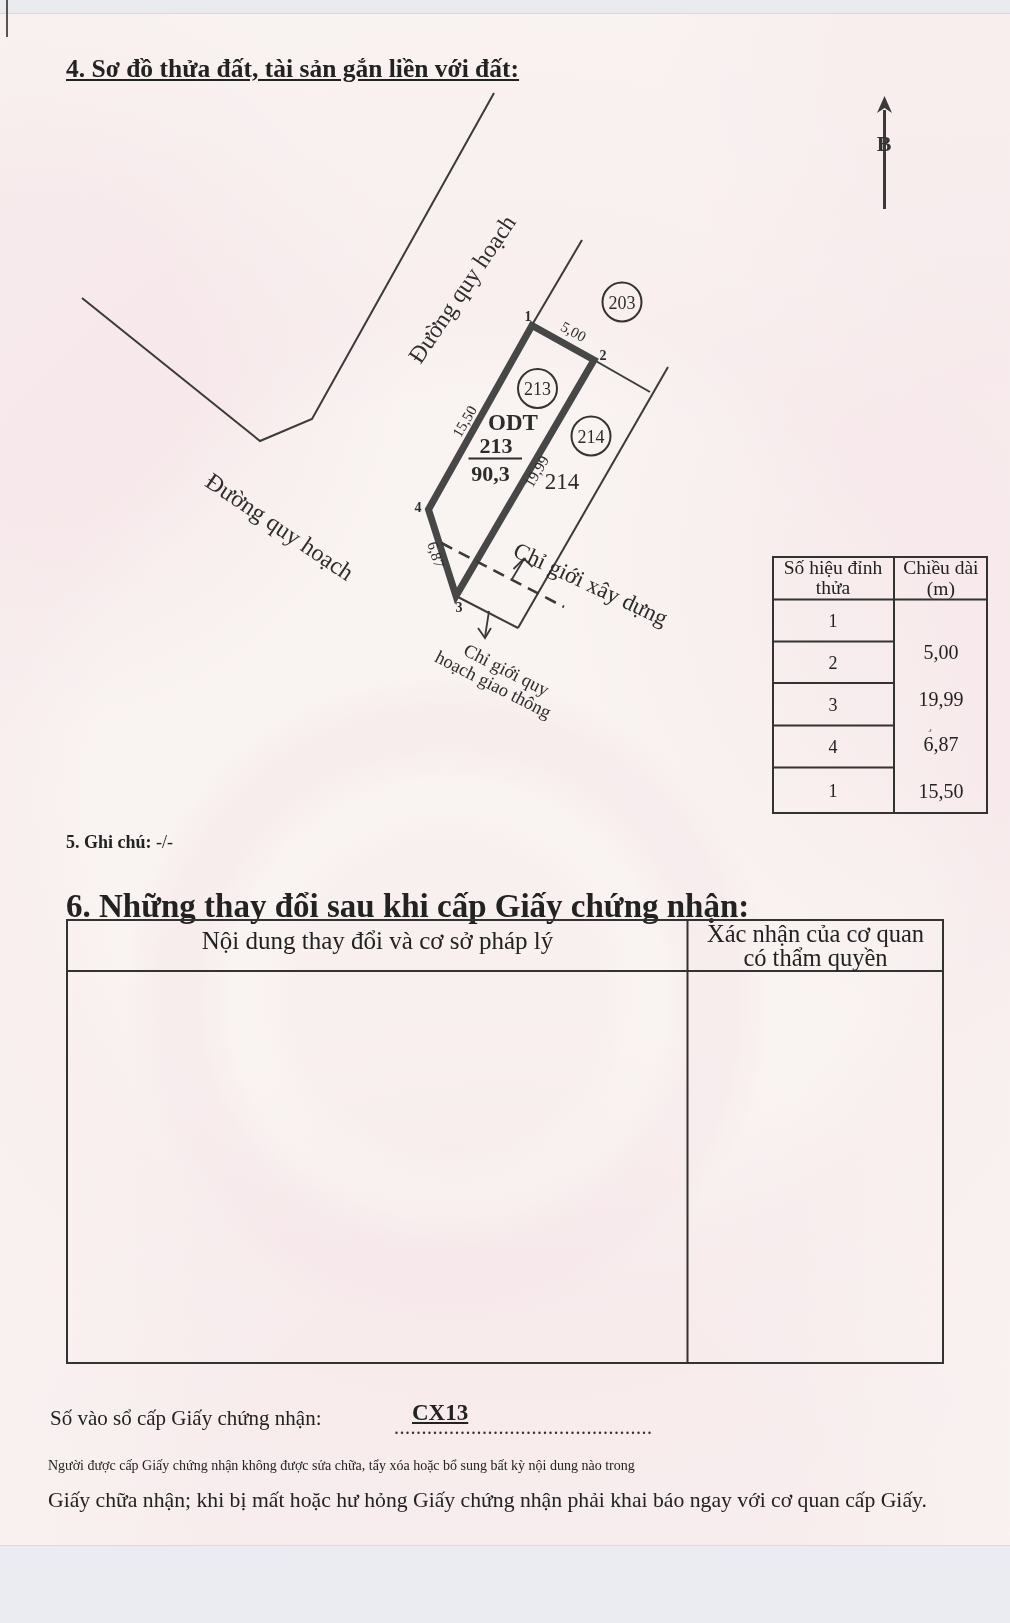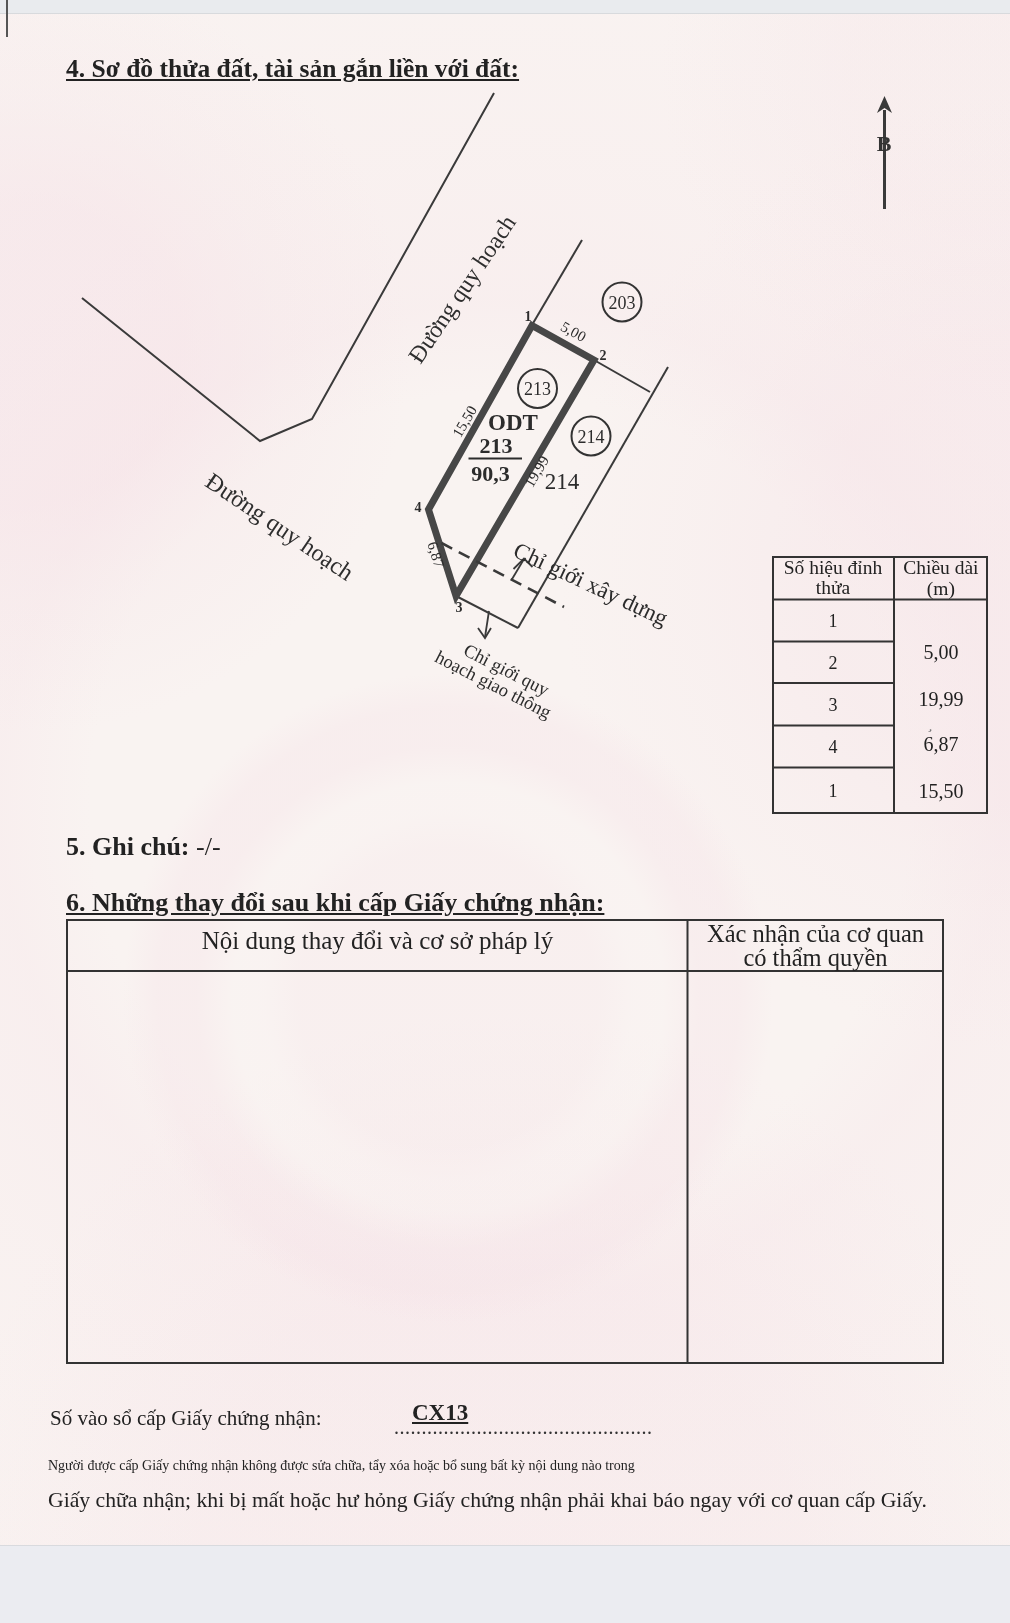--- a/index.html
+++ b/index.html
@@ -136,23 +136,23 @@
 
     <text x="168.9" y="103" font-size="20" fill="#222" text-anchor="middle" font-family="Liberation Serif">5,00</text>
     <text x="168.9" y="149.5" font-size="20" fill="#222" text-anchor="middle" font-family="Liberation Serif">19,99</text>
     <text x="168.9" y="195" font-size="20" fill="#222" text-anchor="middle" font-family="Liberation Serif">6,87</text>
     <text x="168.9" y="242" font-size="20" fill="#222" text-anchor="middle" font-family="Liberation Serif">15,50</text>
   </svg>
 </div>
 
 <div class="abs" style="left:926px;top:726px;font-size:14px;color:#777;transform:rotate(30deg);">’</div>
 
-<div class="abs" style="left:66px;top:832px;font-size:26px;color:#222;"><b>5. Ghi chú:</b> -/-</div>
+<div class="abs" style="left:66px;top:832px;font-size:18px;color:#222;"><b>5. Ghi chú:</b> -/-</div>
 
-<div class="abs" style="left:66px;top:888px;font-size:26px;font-weight:bold;color:#222;text-decoration:underline;">6. Những thay đổi sau khi cấp Giấy chứng nhận:</div>
+<div class="abs" style="left:66px;top:888px;font-size:33px;font-weight:bold;color:#222;">6. Những thay đổi sau khi cấp Giấy chứng nhận:</div>
 
 <div class="abs" style="left:66px;top:919px;width:878px;height:445px;">
   <svg width="878" height="445" viewBox="0 0 878 445">
     <rect x="1" y="1" width="876" height="443" fill="none" stroke="#333" stroke-width="2"></rect>
     <line x1="621.5" y1="1" x2="621.5" y2="444" stroke="#333" stroke-width="2"></line>
     <line x1="1" y1="52" x2="877" y2="52" stroke="#333" stroke-width="2"></line>
 
     <text x="311.5" y="30" font-size="25" fill="#222" text-anchor="middle" font-family="Liberation Serif">Nội dung thay đổi và cơ sở pháp lý</text>
 
     <text x="749.5" y="23" font-size="24.5" fill="#222" text-anchor="middle" font-family="Liberation Serif">Xác nhận của cơ quan</text>

